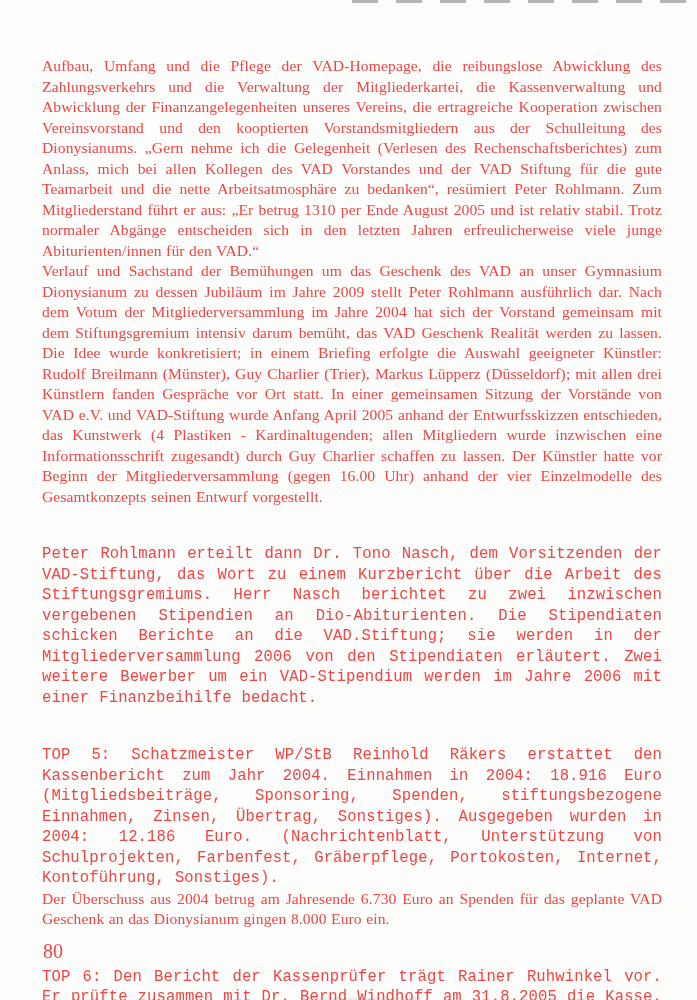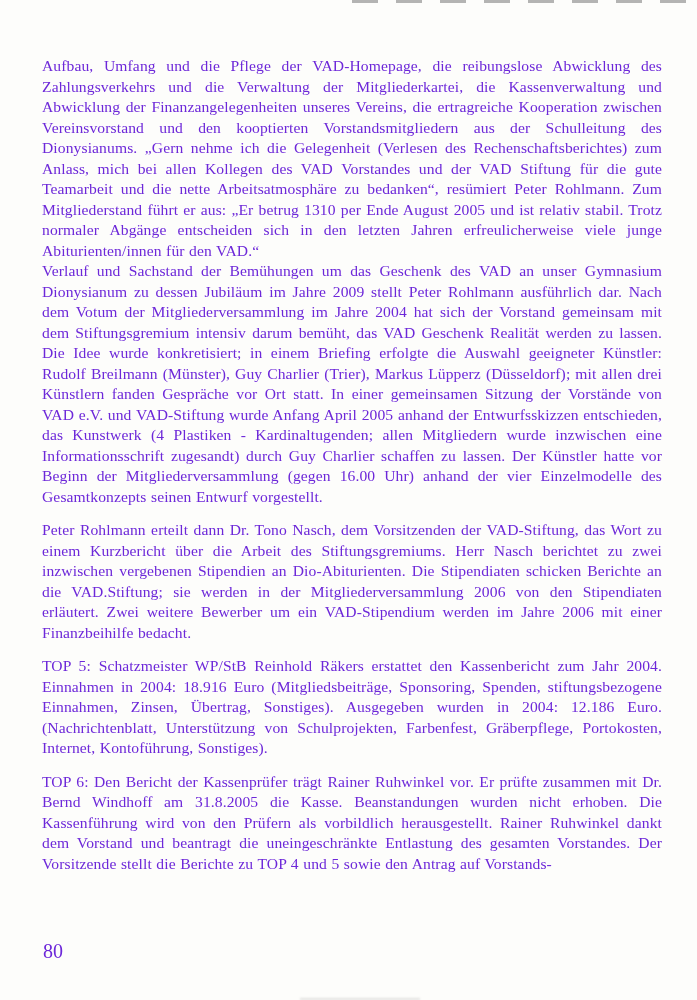--- a/index.html
+++ b/index.html
@@ -8,21 +8,21 @@
     background: #e8e8e8;
   }
   .scan-page {
     position: relative;
     width: 697px;
     height: 1000px;
     margin: 0 auto;
     background: #fdfdfb;
     overflow: hidden;
     font-family: "Liberation Serif", "DejaVu Serif", serif;
-    color: #6d28d9;
+    color: #ef4444;
   }
   
   .artifact-top {
     position: absolute;
     top: 0;
     left: 352px;
     right: 0;
     height: 3px;
     background: repeating-linear-gradient(
       to right,
@@ -49,21 +49,22 @@
   .para {
     margin: 0;
     font-size: 15.6px;
     line-height: 20.5px;
     text-align: justify;
     text-justify: inter-word;
     letter-spacing: 0.1px;
     word-spacing: 0.5px;
   }
   .para.gap {
-    margin-top: 13px;
+    margin-top: 37px;
+    font-family: Liberation Mono, monospace;
   }
   .page-number {
     position: absolute;
     left: 43px;
     top: 941px;
     font-size: 20px;
     line-height: 20.5px;
   }
 </style>
 </head>
@@ -71,20 +72,21 @@
 
 <div class="scan-page">
 
   <div class="artifact-top"></div>
 
   <div class="text-block">
     <p class="para">Aufbau, Umfang und die Pflege der VAD-Homepage, die reibungslose Abwicklung des Zahlungsverkehrs und die Verwaltung der Mitgliederkartei, die Kassenverwaltung und Abwicklung der Finanzangelegenheiten unseres Vereins, die ertragreiche Kooperation zwischen Vereinsvorstand und den kooptierten Vorstandsmitgliedern aus der Schulleitung des Dionysianums. „Gern nehme ich die Gelegenheit (Verlesen des Rechenschaftsberichtes) zum Anlass, mich bei allen Kollegen des VAD Vorstandes und der VAD Stiftung für die gute Teamarbeit und die nette Arbeitsatmosphäre zu bedanken“, resümiert Peter Rohlmann. Zum Mitgliederstand führt er aus: „Er betrug 1310 per Ende August 2005 und ist relativ stabil. Trotz normaler Abgänge entscheiden sich in den letzten Jahren erfreulicherweise viele junge Abiturienten/innen für den VAD.“</p>
     <p class="para">Verlauf und Sachstand der Bemühungen um das Geschenk des VAD an unser Gymnasium Dionysianum zu dessen Jubiläum im Jahre 2009 stellt Peter Rohlmann ausführlich dar. Nach dem Votum der Mitgliederversammlung im Jahre 2004 hat sich der Vorstand gemeinsam mit dem Stiftungsgremium intensiv darum bemüht, das VAD Geschenk Realität werden zu lassen. Die Idee wurde konkretisiert; in einem Briefing erfolgte die Auswahl geeigneter Künstler: Rudolf Breilmann (Münster), Guy Charlier (Trier), Markus Lüpperz (Düsseldorf); mit allen drei Künstlern fanden Gespräche vor Ort statt. In einer gemeinsamen Sitzung der Vorstände von VAD e.V. und VAD-Stiftung wurde Anfang April 2005 anhand der Entwurfsskizzen entschieden, das Kunstwerk (4 Plastiken  - Kardinaltugenden; allen Mitgliedern wurde inzwischen eine Informationsschrift zugesandt) durch Guy Charlier schaffen zu lassen. Der Künstler hatte vor Beginn der Mitgliederversammlung (gegen 16.00 Uhr) anhand der vier Einzelmodelle des Gesamtkonzepts seinen Entwurf vorgestellt.</p>
     <p class="para gap">Peter Rohlmann erteilt dann Dr. Tono Nasch, dem Vorsitzenden der VAD-Stiftung, das Wort zu einem Kurzbericht über die Arbeit des Stiftungsgremiums. Herr Nasch berichtet zu zwei inzwischen vergebenen Stipendien an Dio-Abiturienten. Die Stipendiaten schicken Berichte an die VAD.Stiftung; sie werden in der Mitgliederversammlung 2006 von den Stipendiaten erläutert. Zwei weitere Bewerber um ein VAD-Stipendium werden im Jahre 2006 mit einer Finanzbeihilfe bedacht.</p>
     <p class="para gap">TOP 5: Schatzmeister WP/StB Reinhold Räkers erstattet den Kassenbericht zum Jahr 2004. Einnahmen in 2004: 18.916  Euro  (Mitgliedsbeiträge, Sponsoring, Spenden, stiftungsbezogene Einnahmen, Zinsen, Übertrag, Sonstiges). Ausgegeben wurden in 2004: 12.186 Euro. (Nachrichtenblatt, Unterstützung von Schulprojekten, Farbenfest, Gräberpflege, Portokosten, Internet, Kontoführung, Sonstiges).</p>
+    <p class="para">Der Überschuss aus 2004 betrug am Jahresende 6.730 Euro an Spenden für das geplante VAD Geschenk an das Dionysianum  gingen 8.000 Euro ein.</p>
     <p class="para gap">TOP 6: Den Bericht der Kassenprüfer trägt Rainer Ruhwinkel vor. Er prüfte zusammen mit Dr. Bernd Windhoff am 31.8.2005 die Kasse. Beanstandungen wurden nicht erhoben. Die Kassenführung wird von den Prüfern als vorbildlich herausgestellt. Rainer Ruhwinkel dankt dem Vorstand und beantragt die uneingeschränkte Entlastung des gesamten Vorstandes. Der Vorsitzende stellt die Berichte zu TOP 4 und 5 sowie den Antrag auf Vorstands-</p>
   </div>
 
   <div class="page-number">80</div>
 
   <div class="artifact-bottom"></div>
 
 </div>
 
 </body></html>

